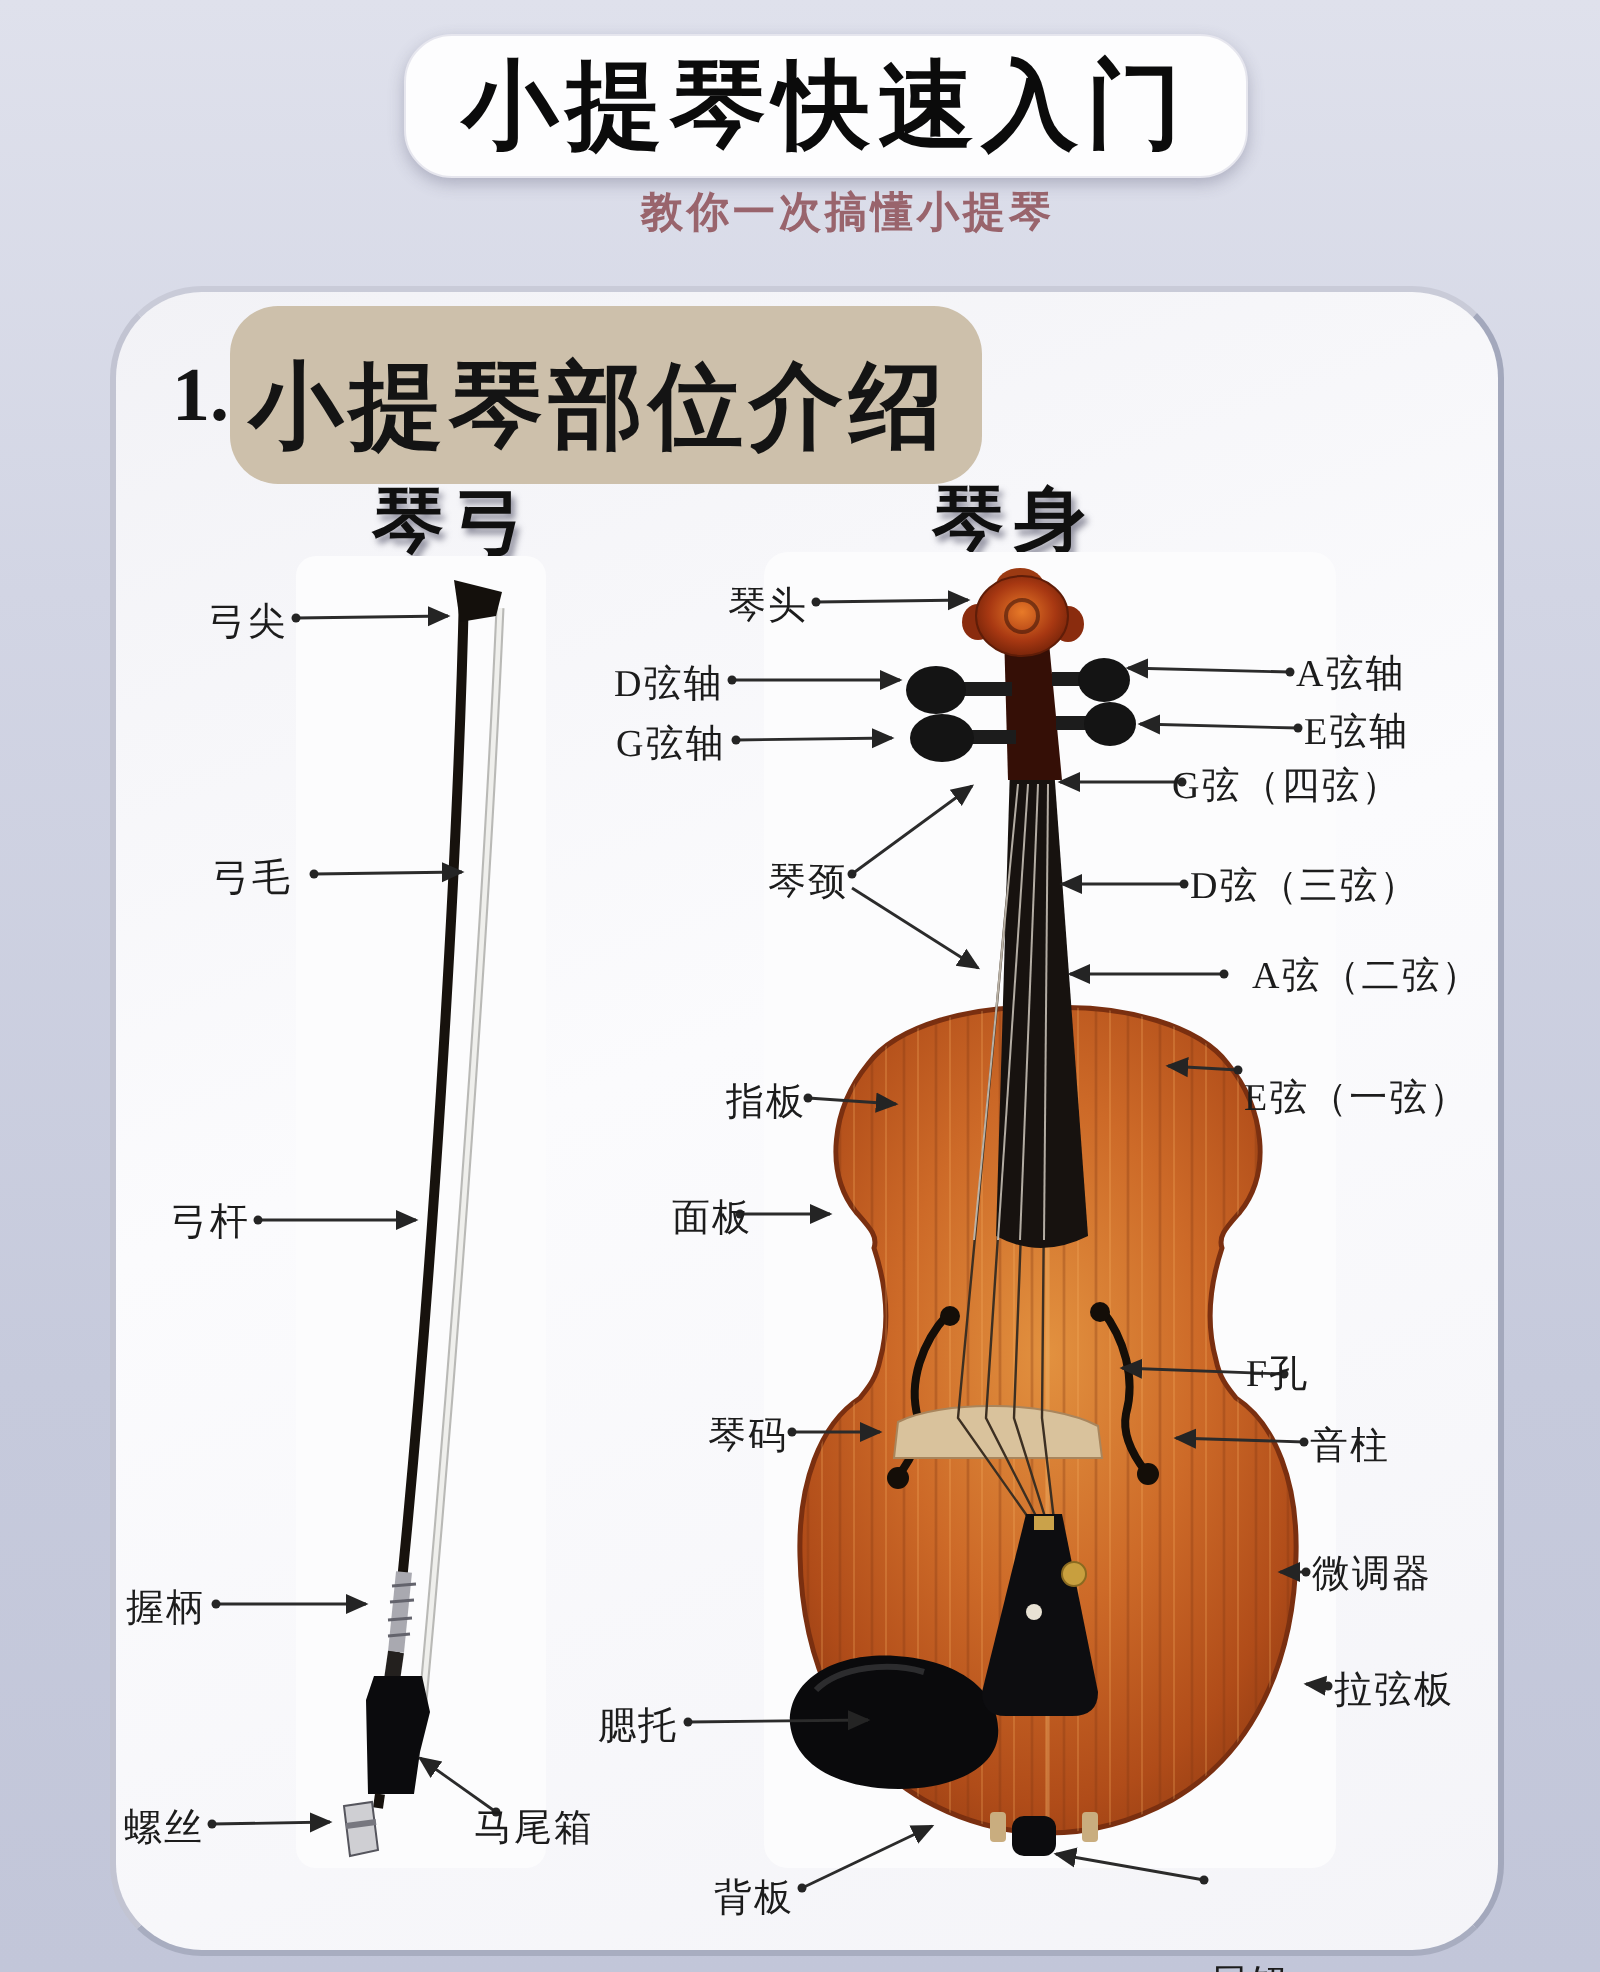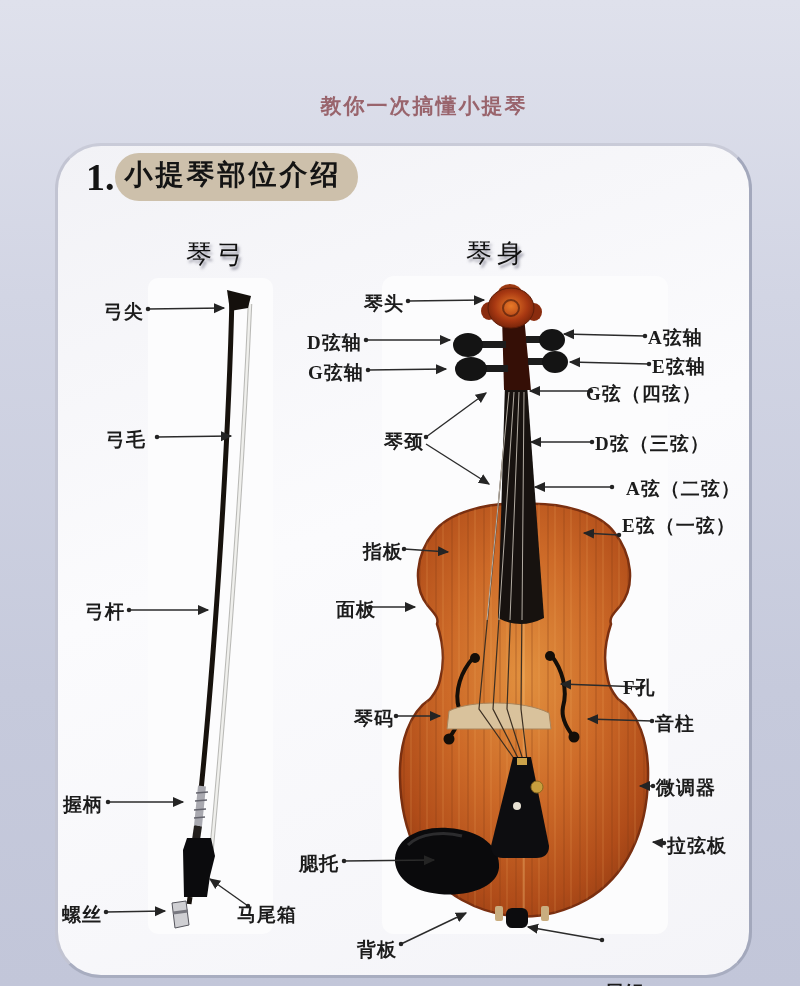--- a/index.html
+++ b/index.html
@@ -25,40 +25,43 @@
     position:absolute;left:55px;top:143px;width:691px;height:829px;
     border:3px solid;border-color:#c9cbd8 #a3a8bc #a8adc0 #c2c4d2;border-radius:46px;
     background:linear-gradient(160deg,#f2f2f6 0%,#fbfbfd 45%,#f4f4f8 100%);
   }
   .section-title{
     position:absolute;left:86px;top:153px;display:flex;align-items:center;
     font-family:"Liberation Serif",serif;font-weight:700;color:#141414;
   }
   .section-title .num{font-size:38px;}
   .section-title .hl{
-    font-size:28px;background:#cdc0ab;border-radius:24px;
-    padding:3px 16px 7px 10px;letter-spacing:3px;white-space:nowrap;
+    font-size:47px;background:#cdc0ab;border-radius:24px;
+    padding:19px 16px 7px 10px;letter-spacing:3px;white-space:nowrap;
   }
   .col-heading{
-    position:absolute;font-family:"Liberation Serif",serif;font-size:26px;font-weight:400;
+    position:absolute;font-family:"Liberation Serif",serif;font-size:36px;font-weight:700;
     color:#101010;letter-spacing:5px;white-space:nowrap;
     text-shadow:2px 3px 3px rgba(110,110,128,0.75);
   }
   .plabel{
-    position:absolute;font-family:"Liberation Serif",serif;font-size:19px;font-weight:700;
+    position:absolute;font-family:"Liberation Serif",serif;font-size:19px;font-weight:400;
     color:#1c1c1c;letter-spacing:1px;white-space:nowrap;line-height:1.35;
   }
   svg.diagram{position:absolute;left:0;top:0;pointer-events:none;}
   .conn{stroke:#2b2b2b;stroke-width:1.4;fill:none;}
 </style>
 </head>
 <body>
 
 <div class="page">
 
+  <div class="title-banner">
+    <span class="t">小提琴快速入门</span>
+  </div>
   <div class="subtitle">教你一次搞懂小提琴</div>
 
   <div class="card"></div>
 
   <div class="section-title">
     <span class="num">1.</span>
     <span class="hl">小提琴部位介绍</span>
   </div>
 
   <div class="col-heading" style="left:186px;top:237px">琴弓</div>
@@ -225,20 +228,20 @@
   <div class="plabel" style="left:336px;top:597px">面板</div>
   <div class="plabel" style="left:354px;top:706px">琴码</div>
   <div class="plabel" style="left:299px;top:851px">腮托</div>
   <div class="plabel" style="left:357px;top:937px">背板</div>
 
   <div class="plabel" style="left:648px;top:325px">A弦轴</div>
   <div class="plabel" style="left:652px;top:354px">E弦轴</div>
   <div class="plabel" style="left:586px;top:381px">G弦（四弦）</div>
   <div class="plabel" style="left:595px;top:431px">D弦（三弦）</div>
   <div class="plabel" style="left:626px;top:476px">A弦（二弦）</div>
-  <div class="plabel" style="left:622px;top:513px">E弦（一弦）</div>
+  <div class="plabel" style="left:622px;top:537px">E弦（一弦）</div>
   <div class="plabel" style="left:623px;top:675px">F孔</div>
   <div class="plabel" style="left:655px;top:711px">音柱</div>
   <div class="plabel" style="left:656px;top:775px">微调器</div>
   <div class="plabel" style="left:667px;top:833px">拉弦板</div>
   <div class="plabel" style="left:605px;top:980px">尾钮</div>
 
 </div>
 
 </body></html>

